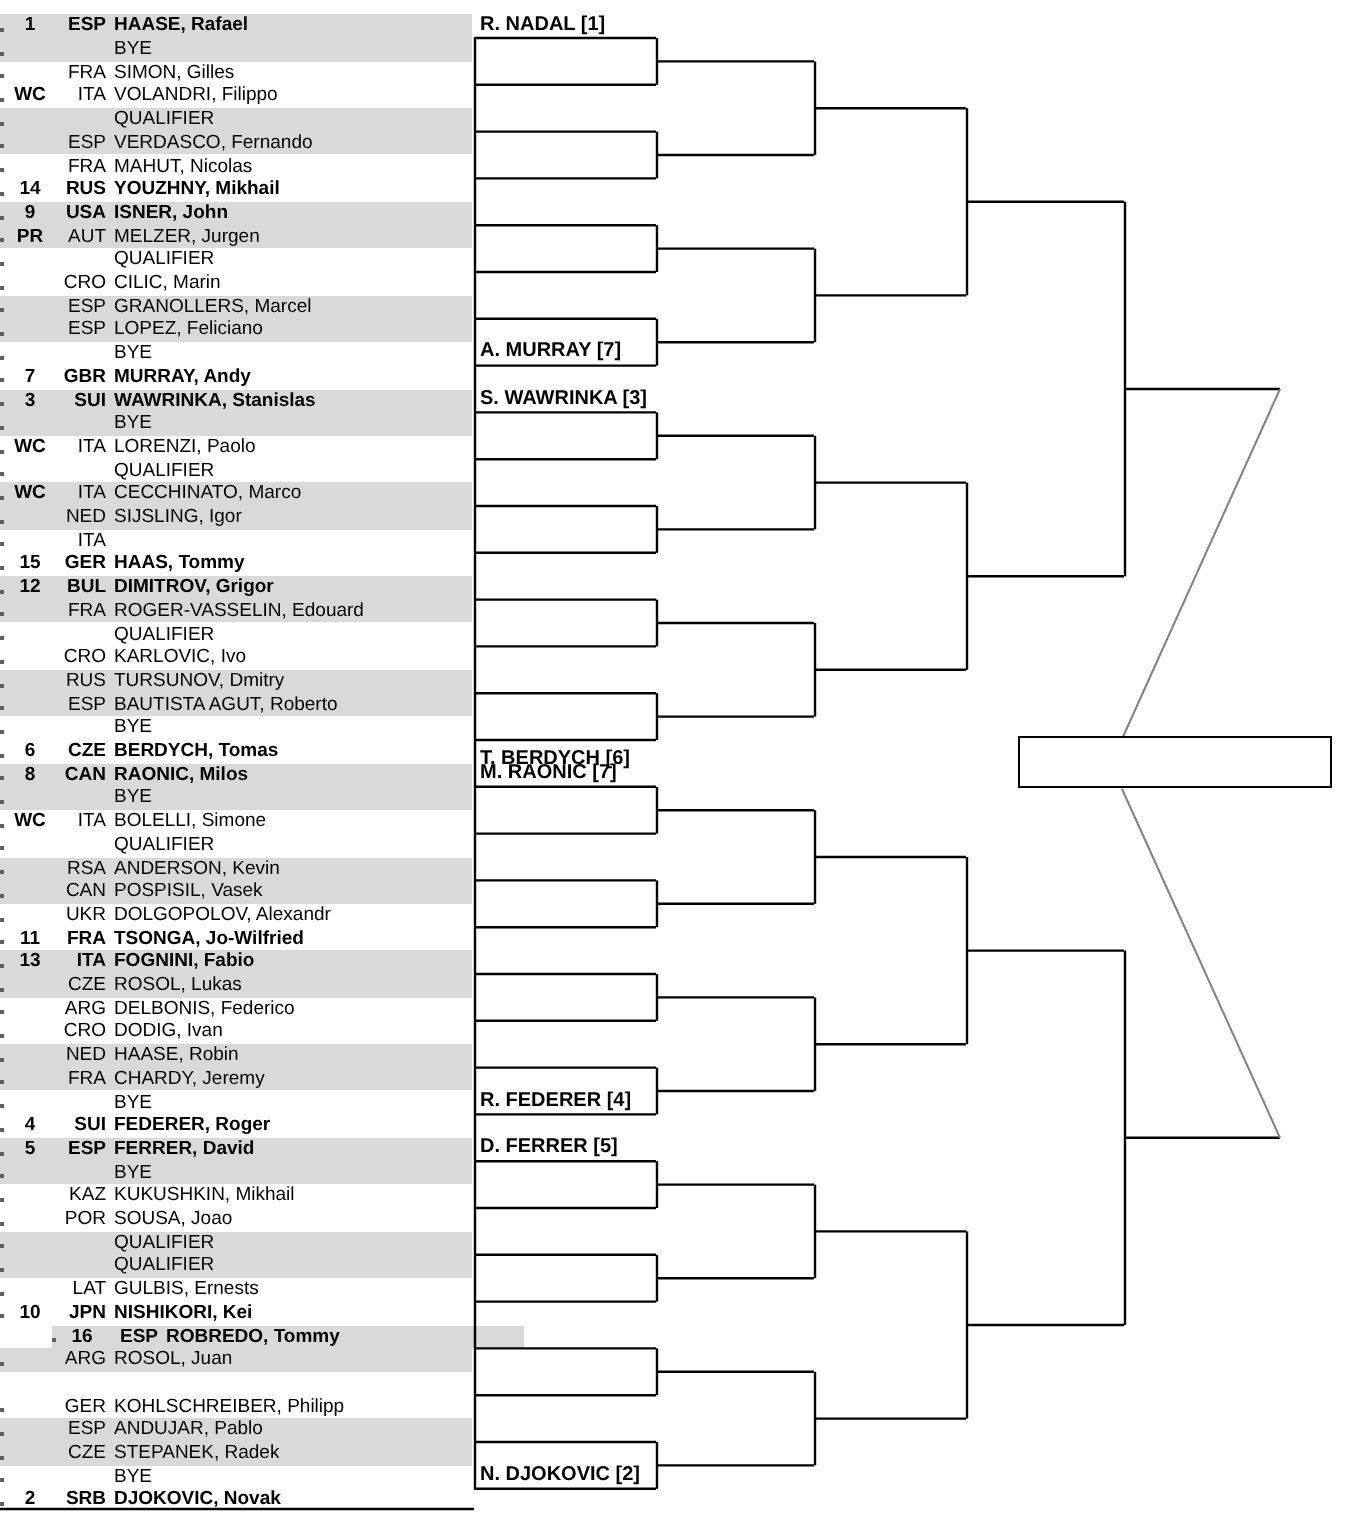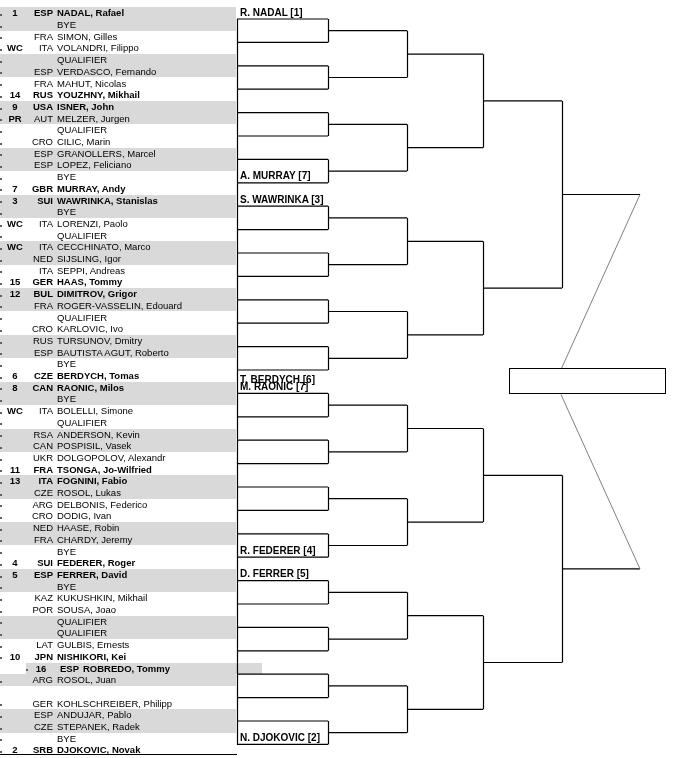--- a/index.html
+++ b/index.html
@@ -26,21 +26,21 @@
 </style>
 </head>
 <body>
 
 <div id="stage">
   <div id="rows">
       <div class="row shaded seeded" style="top: 7.3px;">
         <span class="tick"></span>
         <span class="seed">1</span>
         <span class="ctry">ESP</span>
-        <span class="pname">NADAL, Rafael</span>
+        <span class="pname">HAASE, Rafael</span>
       </div>
       <div class="row shaded" style="top: 19px;">
         <span class="tick"></span>
         <span class="seed"></span>
         <span class="ctry"></span>
         <span class="pname">BYE</span>
       </div>
       <div class="row" style="top: 30.7px;">
         <span class="tick"></span>
         <span class="seed"></span>
@@ -158,21 +158,20 @@
       <div class="row shaded" style="top: 253px;">
         <span class="tick"></span>
         <span class="seed"></span>
         <span class="ctry">NED</span>
         <span class="pname">SIJSLING, Igor</span>
       </div>
       <div class="row" style="top: 264.7px;">
         <span class="tick"></span>
         <span class="seed"></span>
         <span class="ctry">ITA</span>
-        <span class="pname">SEPPI, Andreas</span>
       </div>
       <div class="row seeded" style="top: 276.4px;">
         <span class="tick"></span>
         <span class="seed">15</span>
         <span class="ctry">GER</span>
         <span class="pname">HAAS, Tommy</span>
       </div>
       <div class="row shaded seeded" style="top: 288.1px;">
         <span class="tick"></span>
         <span class="seed">12</span>

